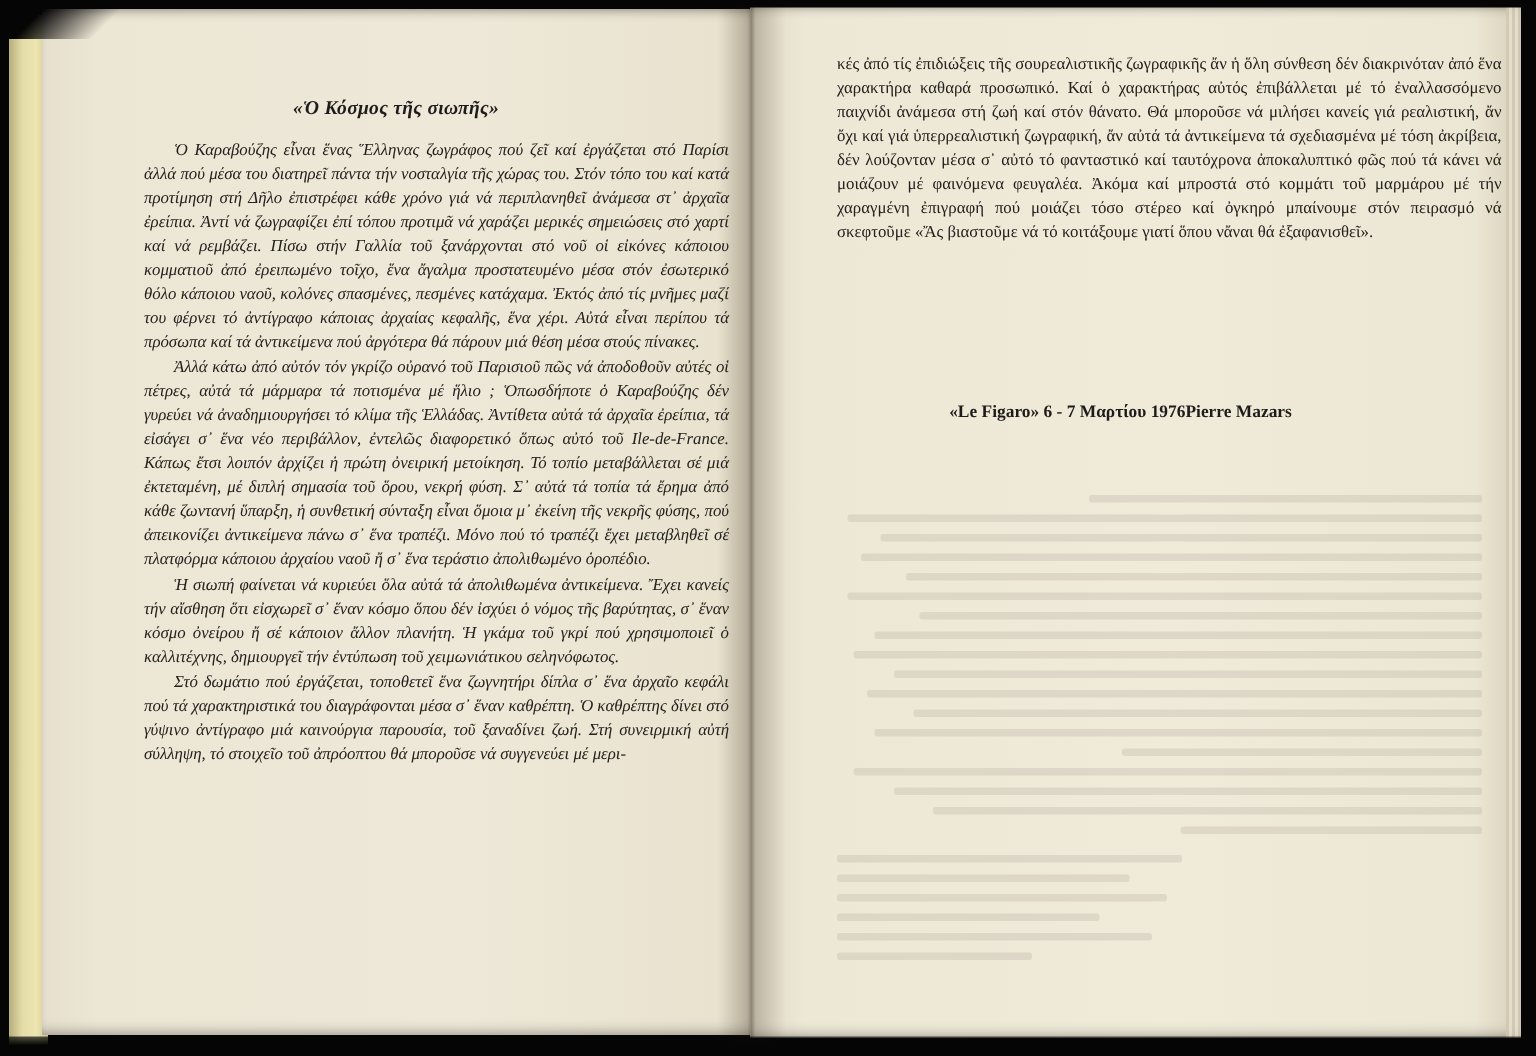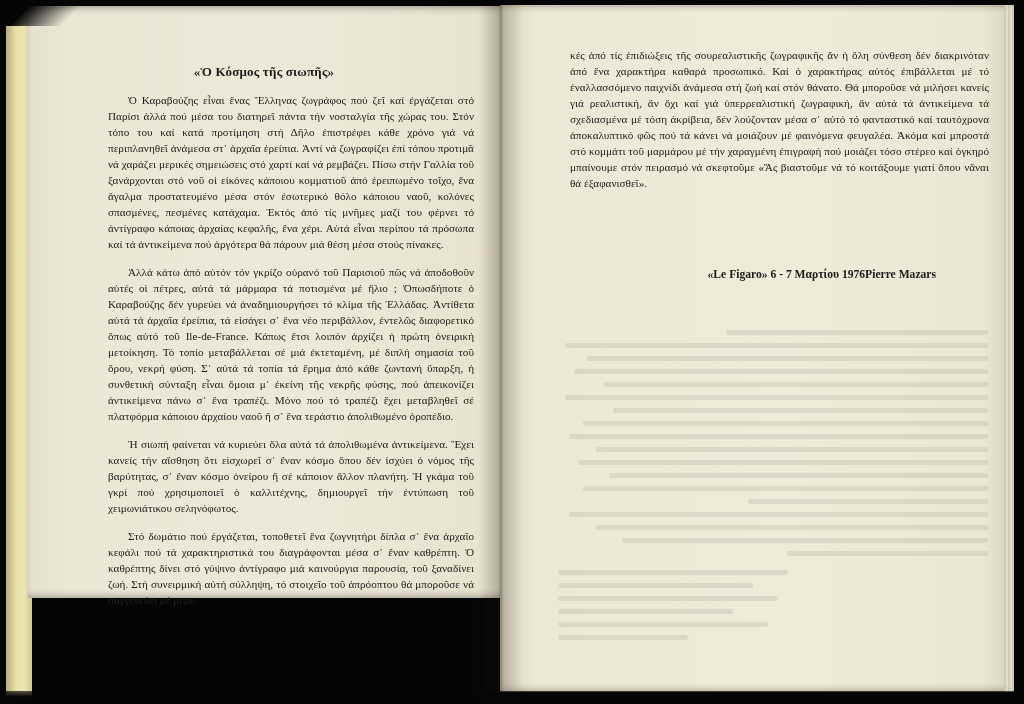--- a/index.html
+++ b/index.html
@@ -11,23 +11,24 @@
   
   .cover-edge{
     position:absolute;left:6px;top:10px;width:26px;height:688px;
     background:linear-gradient(to right,#b7ad7d,#e4dda8 35%,#ece5b2 70%,#cfc795);
     border-radius:2px 0 0 2px;
   }
   .page{
     position:absolute;box-sizing:border-box;
   }
   .page-left{
-    left:28px;top:6px;width:472px;height:592px;
+    left:28px;top:6px;width:472px;height:684px;
     background:linear-gradient(to right,#e6dfcd 0,#ece6d5 8%,#eee8d8 60%,#e9e2cf 96%,#ddd5c0);
     box-shadow:inset 0 6px 8px -6px rgba(0,0,0,.5), inset 0 -8px 10px -8px rgba(0,0,0,.45);
+    font-style:italic;
   }
   .page-right{
     left:500px;top:4px;width:514px;height:688px;
     background:linear-gradient(to right,#e0d8c4 0,#ede7d6 7%,#f0ead9 55%,#ece6d4 94%,#d8d0ba);
     box-shadow:inset 0 6px 8px -6px rgba(0,0,0,.5), inset 0 -8px 10px -8px rgba(0,0,0,.45);
   }
   
   .page-right::after{
     content:"";position:absolute;right:0;top:0;width:10px;height:100%;
     background:repeating-linear-gradient(to right,#cfc7b1 0 2px,#e7e0cd 2px 4px);
@@ -40,26 +41,26 @@
   }
   .title{
     margin:58px 0 12px 0;
     text-align:center;
     font-size:13px;font-weight:bold;color:#1d1c1a;
     letter-spacing:.2px;
   }
   .body{color:#23211e;font-size:11.2px;line-height:16px;text-align:justify;}
   .body-left{padding:0 14px 0 68px;}
   .body-right{padding:31px 13px 0 58px;}
-  .body p{margin:12px;text-indent:20px;}
+  .body p{margin:0;text-indent:20px;}
   .body p + p{margin-top:1px;}
   .body-right p:first-child{text-indent:0;}
   .byline{
     position:absolute;left:58px;top:264px;width:378px;
-    display:flex;justify-content:flex-end;align-items:baseline;
+    display:flex;justify-content:center;align-items:baseline;
     font-weight:bold;font-size:11.6px;color:#1d1c1a;
   }
   
   .showthrough{
     position:absolute;right:26px;top:326px;width:436px;
     display:flex;flex-direction:column;align-items:flex-end;
     filter:blur(.4px);pointer-events:none;
   }
   .st-bar{height:5px;margin-bottom:8px;border-radius:2px;background:#6b6452;opacity:.13;}
   .showthrough-low{

